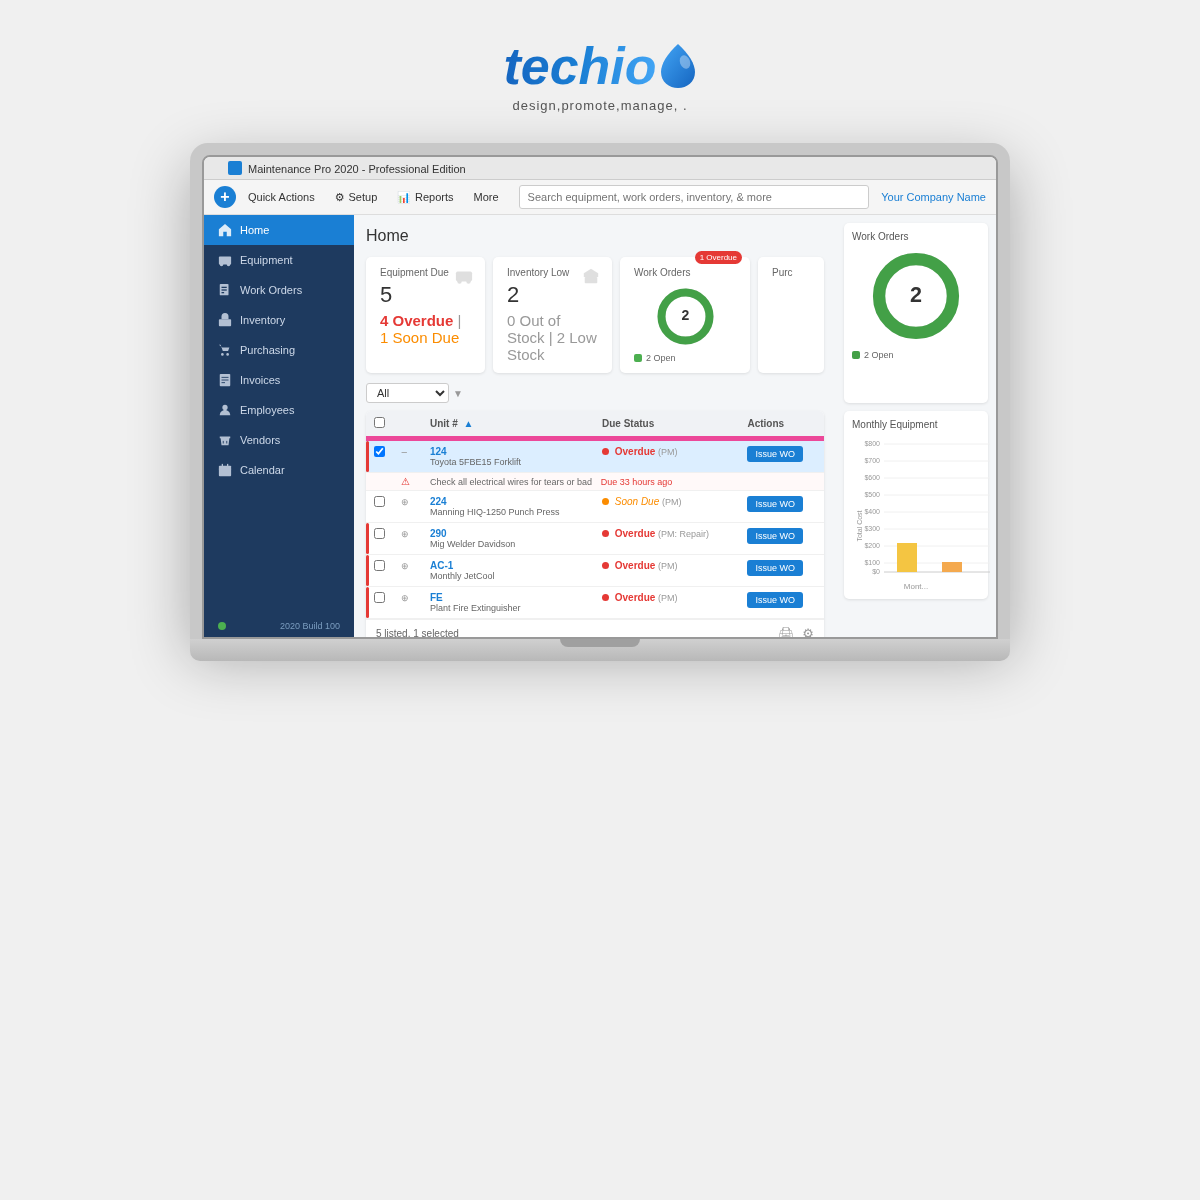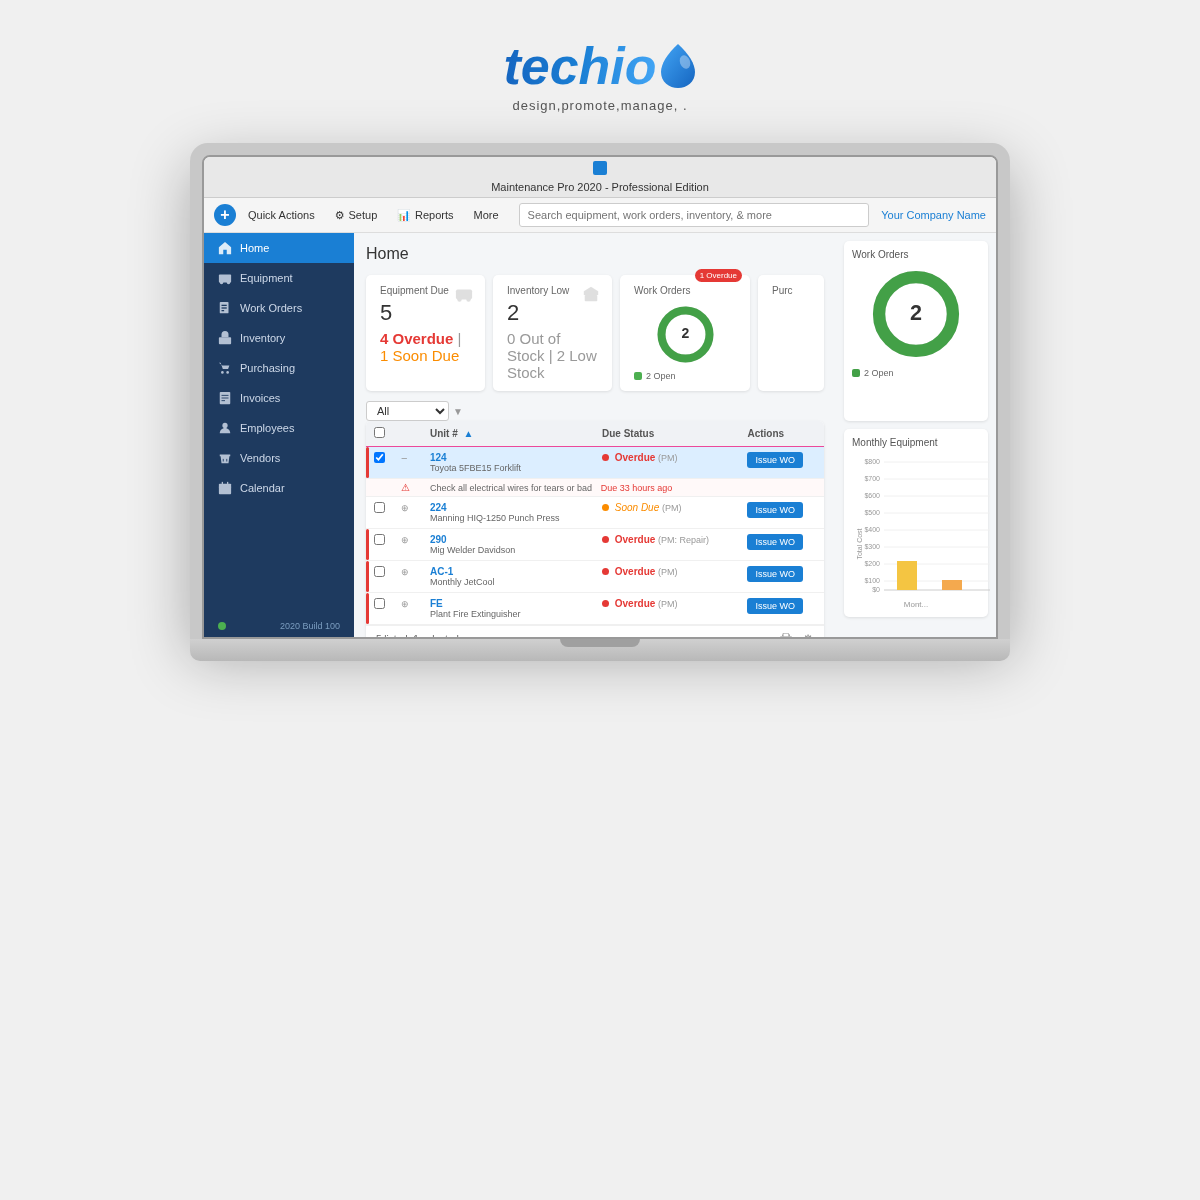--- a/index.html
+++ b/index.html
@@ -58,29 +58,28 @@
     .app-window {
       display: flex;
       flex-direction: column;
       height: 480px;
       overflow: hidden;
     }
 
     
     .title-bar {
       background: #e8e8e8;
-      padding: 4px 6px;
+      padding: 4px 24px;
       font-size: 11px;
       color: #333;
       display: flex;
-      align-items: center;
+      align-items: flex-end;
       gap: 6px;
       border-bottom: 1px solid #ccc;
       flex-shrink: 0;
-      flex-direction: column;
     }
     .title-bar-icon {
       width: 14px;
       height: 14px;
       background: #1a7fd4;
       border-radius: 2px;
       flex-shrink: 0;
     }
 
     
@@ -285,20 +284,21 @@
       width: 8px;
       height: 8px;
       background: #4caf50;
       border-radius: 2px;
     }
 
     
     .filter-row {
       display: flex;
       align-items: center;
+      margin-bottom: 8px;
       font-size: 11px;
       color: #555;
       gap: 4px;
     }
     .filter-select {
       border: 1px solid #ccc;
       border-radius: 3px;
       font-size: 11px;
       padding: 2px 6px;
       background: #fff;
@@ -320,21 +320,21 @@
       width: 100%;
       border-collapse: collapse;
       font-size: 10px;
     }
     .data-table th {
       background: #f0f2f5;
       padding: 6px 8px;
       text-align: left;
       color: #555;
       font-weight: 600;
-      border-bottom: 1px solid #ec4899;
+      border-bottom: 5px solid #ec4899;
       white-space: nowrap;
     }
     .data-table td {
       padding: 5px 8px;
       border-bottom: 1px solid #f0f0f0;
       vertical-align: top;
     }
     .data-table tr.selected td {
       background: #dceeff;
     }

